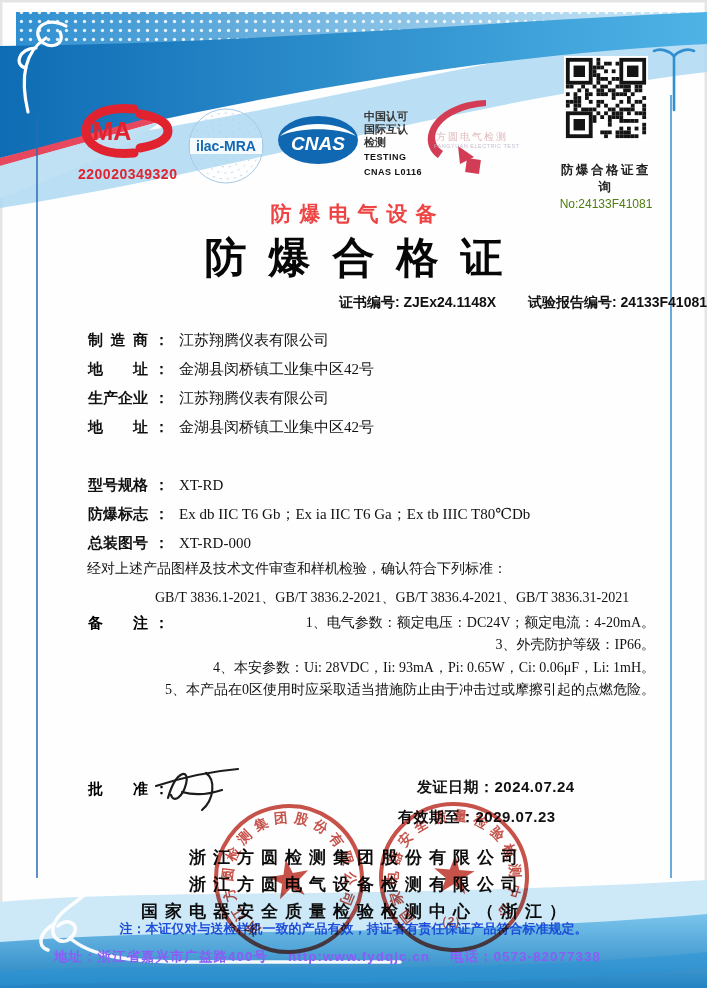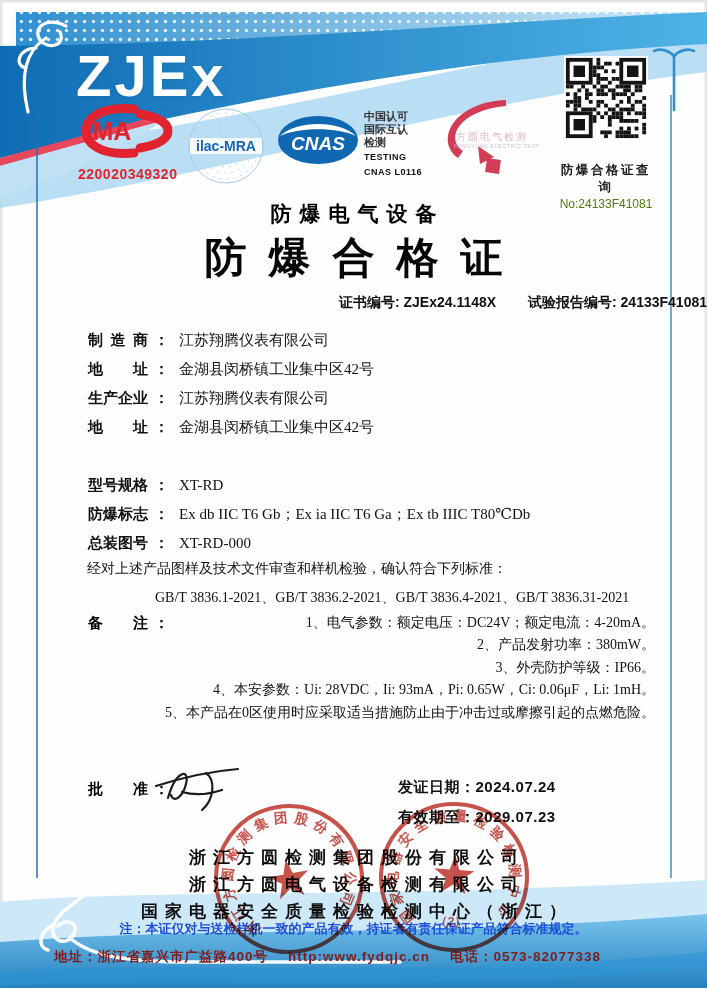--- a/index.html
+++ b/index.html
@@ -16,31 +16,31 @@
   .vl-l{left:36px;top:118px;height:760px;}
   .vl-r{left:670px;top:95px;height:783px;background:#3a8fd0;}
 
   
   .cma{position:absolute;left:78px;top:102px;width:96px;text-align:center;}
   .cma-num{margin-top:2px;font-size:14px;font-weight:bold;color:#e0232e;letter-spacing:.5px;}
   .ilac{position:absolute;left:186px;top:106px;width:80px;height:80px;}
   .cnas{position:absolute;left:276px;top:114px;width:84px;height:52px;}
   .cnas-txt{position:absolute;left:364px;top:110px;font-size:11px;font-weight:bold;color:#333;line-height:13px;}
   .cnas-en{font-size:9px;color:#111;letter-spacing:.5px;margin-top:2px;}
-  .fy{position:absolute;left:424px;top:96px;width:130px;height:95px;}
+  .fy{position:absolute;left:404px;top:96px;width:130px;height:95px;}
   .fy-t{position:absolute;left:32px;top:34px;font-size:10px;letter-spacing:2px;color:#d8a8ae;opacity:.8;}
   .fy-s{position:absolute;left:30px;top:47px;font-size:5.5px;letter-spacing:.5px;color:#c3b8cd;opacity:.9;}
   .qr{position:absolute;left:558px;top:56px;width:96px;text-align:center;}
   .qr svg{width:84px;height:84px;background:#fff;}
   .qr-cap{margin-top:18px;font-size:12.5px;font-weight:bold;color:#222;letter-spacing:2.5px;}
   .qr-no{font-size:12px;color:#4d7c0f;margin-top:1px;}
 
   
   .subtitle{position:absolute;left:0;top:200px;width:707px;text-align:center;font-size:21px;
-            font-weight:bold;color:#000000;letter-spacing:8px;text-indent:8px;}
+            font-weight:bold;color:#ef4444;letter-spacing:8px;text-indent:8px;}
   .maintitle{position:absolute;left:0;top:230px;width:707px;text-align:center;font-size:42px;
              font-weight:900;color:#070707;letter-spacing:22px;text-indent:22px;}
   .certline{position:absolute;left:0;top:294px;width:707px;text-align:right;font-size:14px;
             font-weight:bold;color:#111;}
   .certline .gap{margin-left:28px;}
 
   
   .frow{position:absolute;left:88px;font-size:15px;color:#111;white-space:nowrap;}
   .flab{display:inline-block;width:60px;text-align:justify;text-align-last:justify;
         font-weight:bold;vertical-align:top;}
@@ -49,29 +49,29 @@
 
   .statement{position:absolute;left:87px;top:560px;font-size:14px;color:#111;}
   .standards{position:absolute;left:155px;top:589px;font-size:14px;color:#111;}
   .remark-label{position:absolute;left:88px;top:614px;font-size:15px;}
   .notes{position:absolute;left:155px;top:612px;width:500px;font-size:14px;color:#111;line-height:22.4px;text-align:right;}
 
   
   .approve{position:absolute;left:88px;top:780px;font-size:15px;}
   .sig{position:absolute;left:148px;top:750px;width:118px;height:74px;}
   .dateline{position:absolute;left:398px;font-size:15px;font-weight:bold;color:#111;letter-spacing:.5px;}
-  .d1{top:778px;} .d2{top:808px;}
+  .d1{top:778px;margin-left:19px;} .d2{top:808px;}
 
   
   .issuers{position:absolute;left:0;top:844px;width:707px;text-align:center;font-size:17px;
            font-weight:bold;color:#0d0d0d;letter-spacing:7px;line-height:27px;text-indent:7px;}
   .footnote{position:absolute;left:0;top:920px;width:707px;text-align:center;font-size:13px;
             font-weight:bold;color:#1d4ed8;}
   .footer{position:absolute;left:0;top:948px;width:655px;text-align:center;font-size:13.5px;
-          font-weight:bold;color:#7f1d1d;letter-spacing:1px;}
+          font-weight:bold;color:#8b5cf6;letter-spacing:1px;}
   .footer span{margin:0 10px;}
   .bottom-band{position:absolute;left:0;top:876px;width:707px;height:124px;}
 
   .stamp{position:absolute;width:154px;height:154px;mix-blend-mode:multiply;opacity:.88;}
   .s1{left:212px;top:802px;transform:rotate(-10deg);}
   .s2{left:377px;top:800px;transform:rotate(4deg);}
 
   .fl-tl{position:absolute;left:6px;top:16px;width:86px;height:106px;}
   .fl-tr{position:absolute;left:650px;top:48px;width:48px;height:64px;}
 </style>
@@ -112,21 +112,20 @@
   <svg class="fl-tr" viewBox="0 0 48 64">
     <g stroke="#2f8fd0" stroke-width="2.6" fill="none" stroke-linecap="round">
       <path d="M24,62 C24,34 24,18 24,8"></path>
       <path d="M24,8 C18,2 10,0 4,3"></path>
       <path d="M24,8 C30,2 38,0 44,3"></path>
     </g>
   </svg>
   <div class="vline vl-l"></div>
   <div class="vline vl-r"></div>
 
-  <div class="brand">ZJEx</div>
 
   <div class="cma">
     <svg viewBox="0 0 96 58" width="96" height="58">
       <path d="M56,7 C20,4 8,18 8,29 C8,40 20,54 56,51" stroke="#e0232e" stroke-width="9" fill="none" stroke-linecap="round"></path>
       <path d="M62,12 C84,16 90,22 90,29 C90,36 84,42 62,46" stroke="#e0232e" stroke-width="9" fill="none" stroke-linecap="round"></path>
       <text x="34" y="38" text-anchor="middle" font-size="25" font-weight="bold" fill="#e0232e">MA</text>
     </svg>
     <div class="cma-num">220020349320</div>
   </div>
 
@@ -340,21 +339,20 @@
   <div class="frow" style="top:534px"><span class="flab">总装图号</span><span class="fcol">：</span><span class="fval">XT-RD-000</span></div>
 
   <div class="statement serif">经对上述产品图样及技术文件审查和样机检验，确认符合下列标准：</div>
   <div class="standards serif">GB/T 3836.1-2021、GB/T 3836.2-2021、GB/T 3836.4-2021、GB/T 3836.31-2021</div>
 
   <div class="remark-label">
     <span class="flab">备注</span><span class="fcol">：</span>
   </div>
   <div class="notes serif">
     <div class="note">1、电气参数：额定电压：DC24V；额定电流：4-20mA。</div>
-    <div class="note">2、产品发射功率：380mW。</div>
     <div class="note">3、外壳防护等级：IP66。</div>
     <div class="note">4、本安参数：Ui: 28VDC，Ii: 93mA，Pi: 0.65W，Ci: 0.06μF，Li: 1mH。</div>
     <div class="note">5、本产品在0区使用时应采取适当措施防止由于冲击过或摩擦引起的点燃危险。</div>
   </div>
 
   <div class="approve">
     <span class="flab">批准</span><span class="fcol">：</span>
   </div>
   <svg class="sig" viewBox="0 0 118 74">
     <g stroke="#1c1c1c" stroke-width="2.2" fill="none" stroke-linecap="round">

